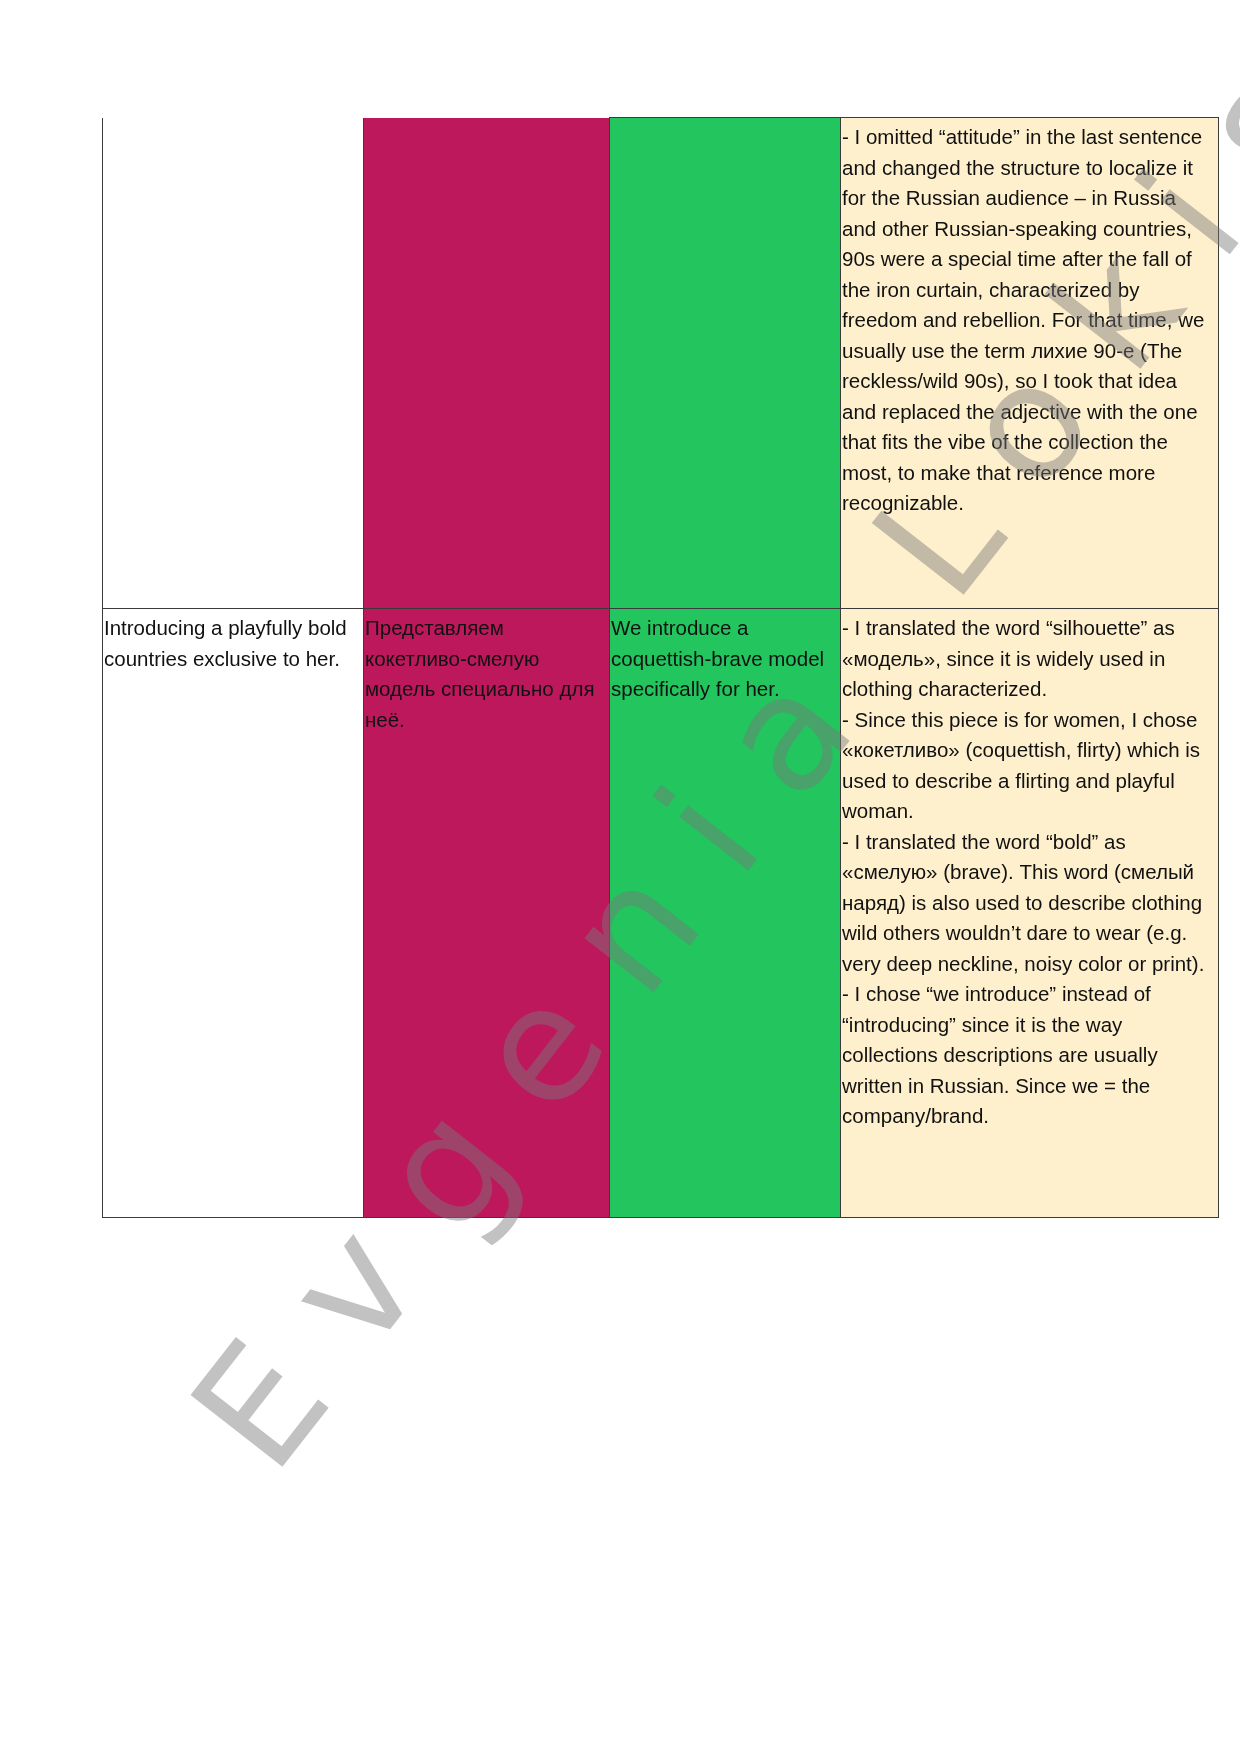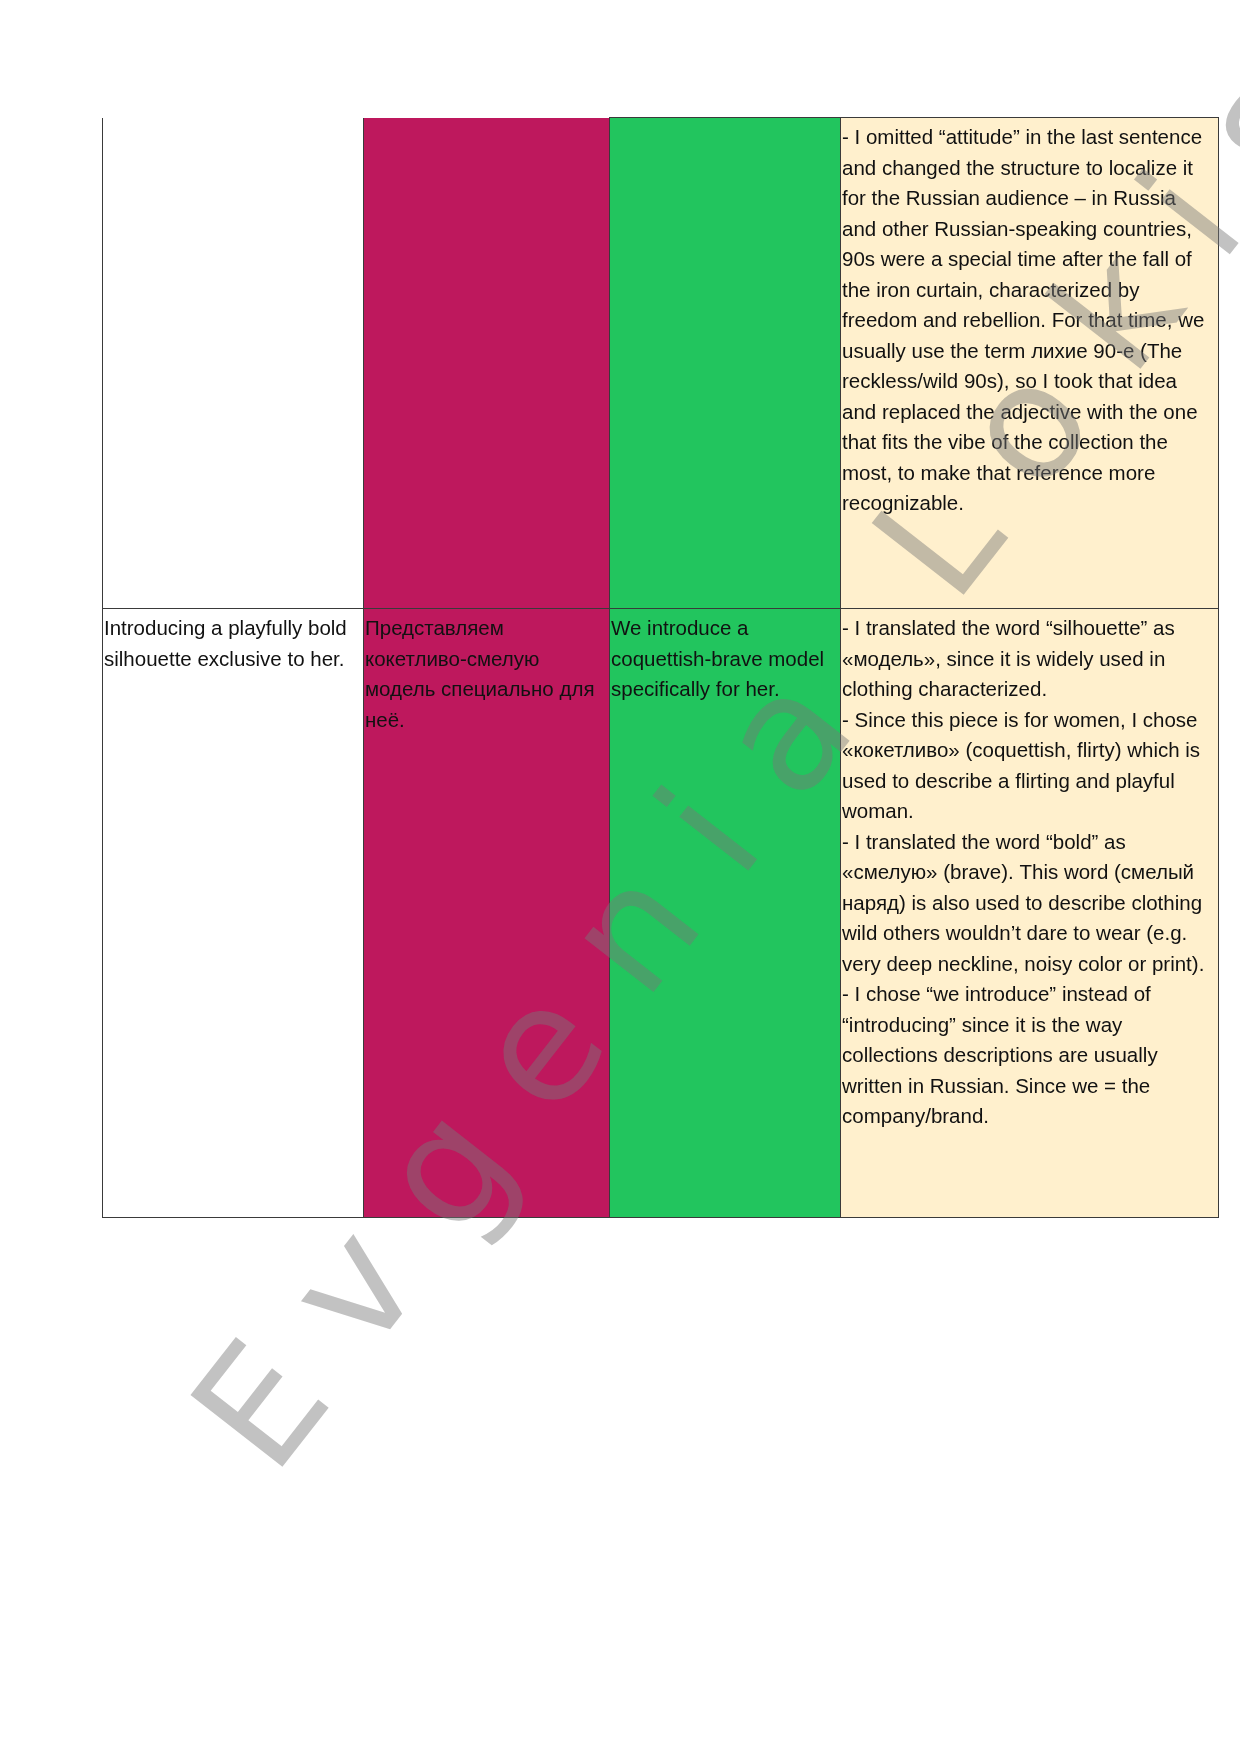--- a/index.html
+++ b/index.html
@@ -33,21 +33,21 @@
     <tbody>
         <tr class="r1">
       <td class="c1"></td>
       <td class="c2"></td>
       <td class="c3"></td>
       <td class="c4">
         <span class="note">- I omitted “attitude” in the last sentence and changed the structure to localize it for the Russian audience – in Russia and other Russian-speaking countries, 90s were a special time after the fall of the iron curtain, characterized by freedom and rebellion. For that time, we usually use the term лихие 90-е (The reckless/wild 90s), so I took that idea and replaced the adjective with the one that fits the vibe of the collection the most, to make that reference more recognizable.</span>
       </td>
     </tr>
     <tr class="r2">
-      <td class="c1">Introducing a playfully bold silhouette exclusive to her.</td>
+      <td class="c1">Introducing a playfully bold countries exclusive to her.</td>
       <td class="c2">Представляем кокетливо-смелую модель специально для неё.</td>
       <td class="c3">We introduce a coquettish-brave model specifically for her.</td>
       <td class="c4">
         <span class="note">- I translated the word “silhouette” as «модель», since it is widely used in clothing characterized.</span>
         <span class="note">- Since this piece is for women, I chose «кокетливо» (coquettish, flirty) which is used to describe a flirting and playful woman.</span>
         <span class="note">- I translated the word “bold” as «смелую» (brave). This word (смелый наряд) is also used to describe clothing wild others wouldn’t dare to wear (e.g. very deep neckline, noisy color or print).</span>
         <span class="note">- I chose “we introduce” instead of “introducing” since it is the way collections descriptions are usually written in Russian. Since we = the company/brand.</span>
       </td>
     </tr>
   </tbody>

